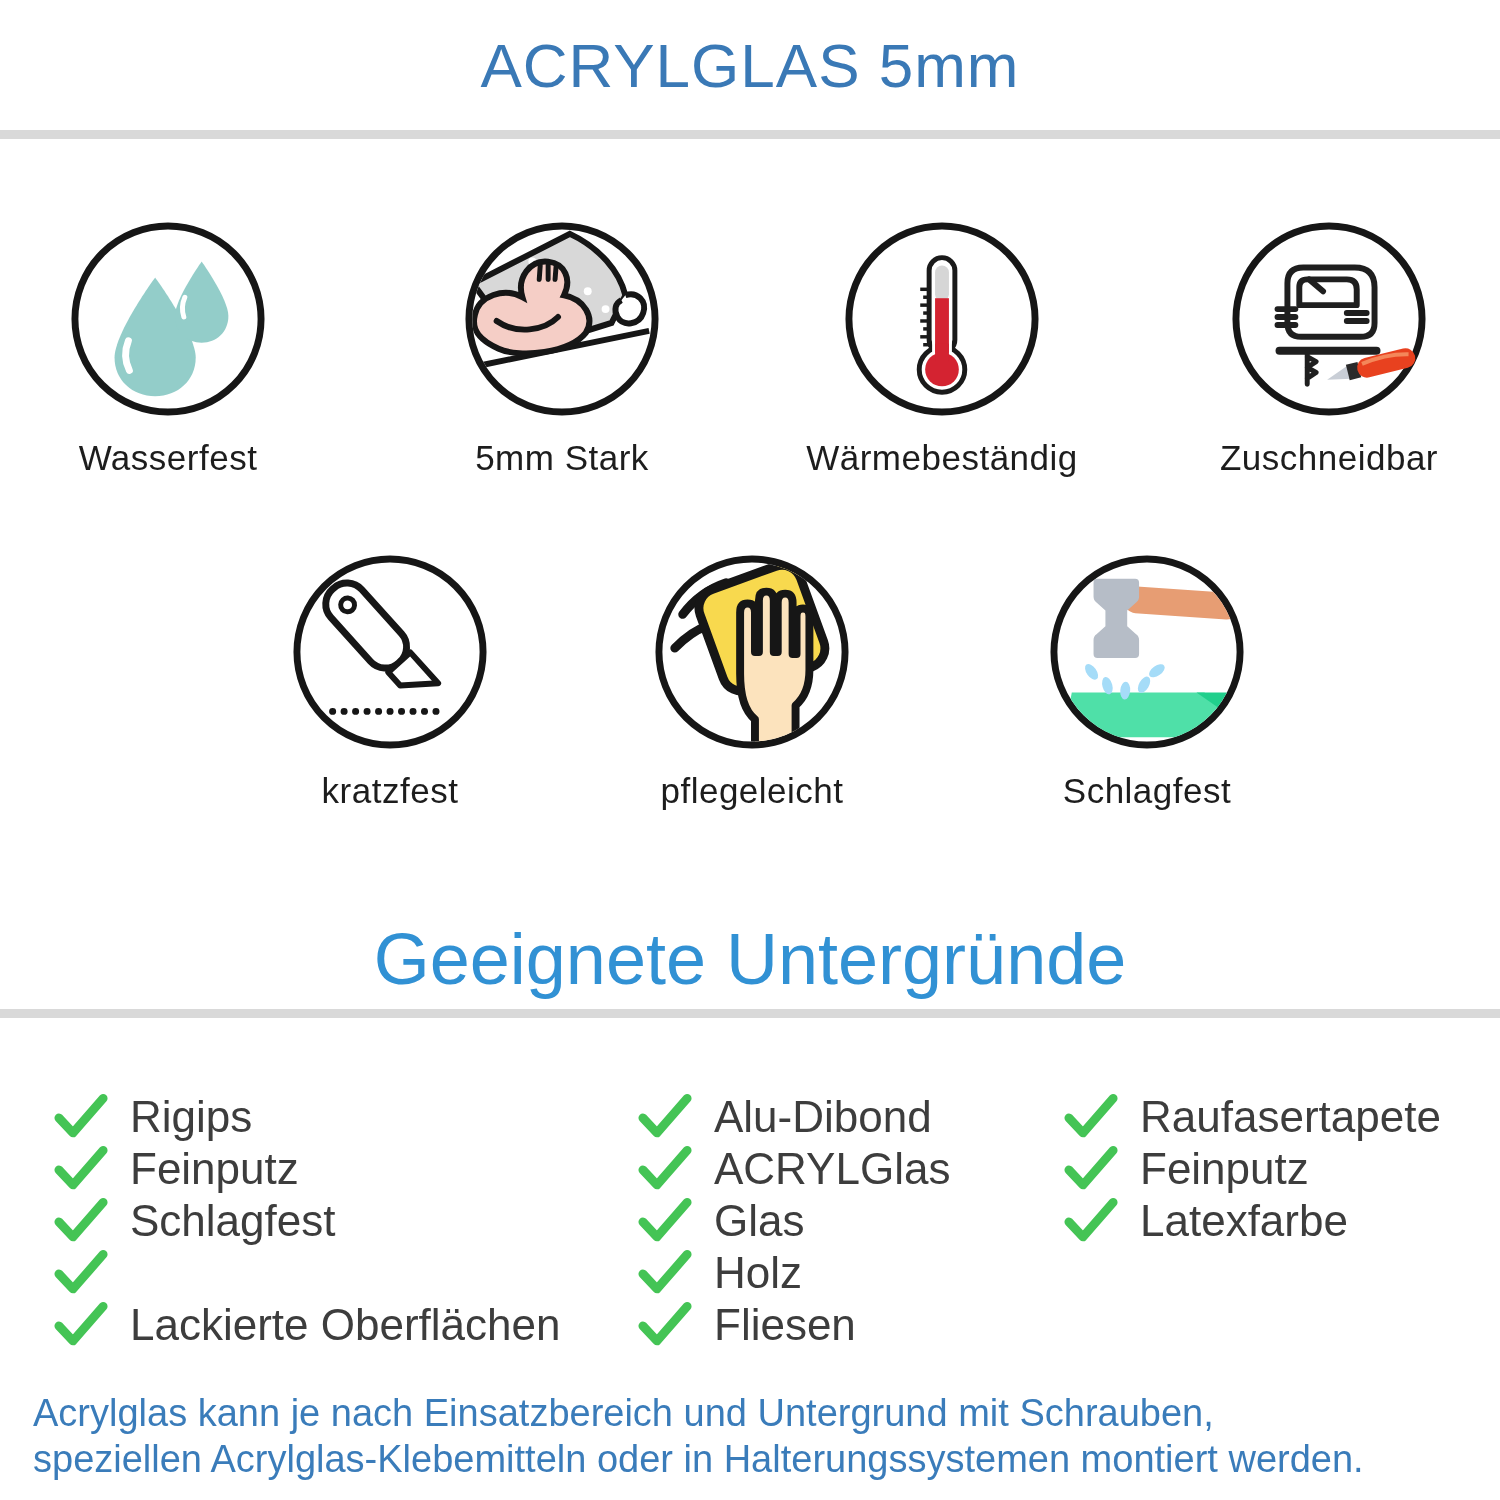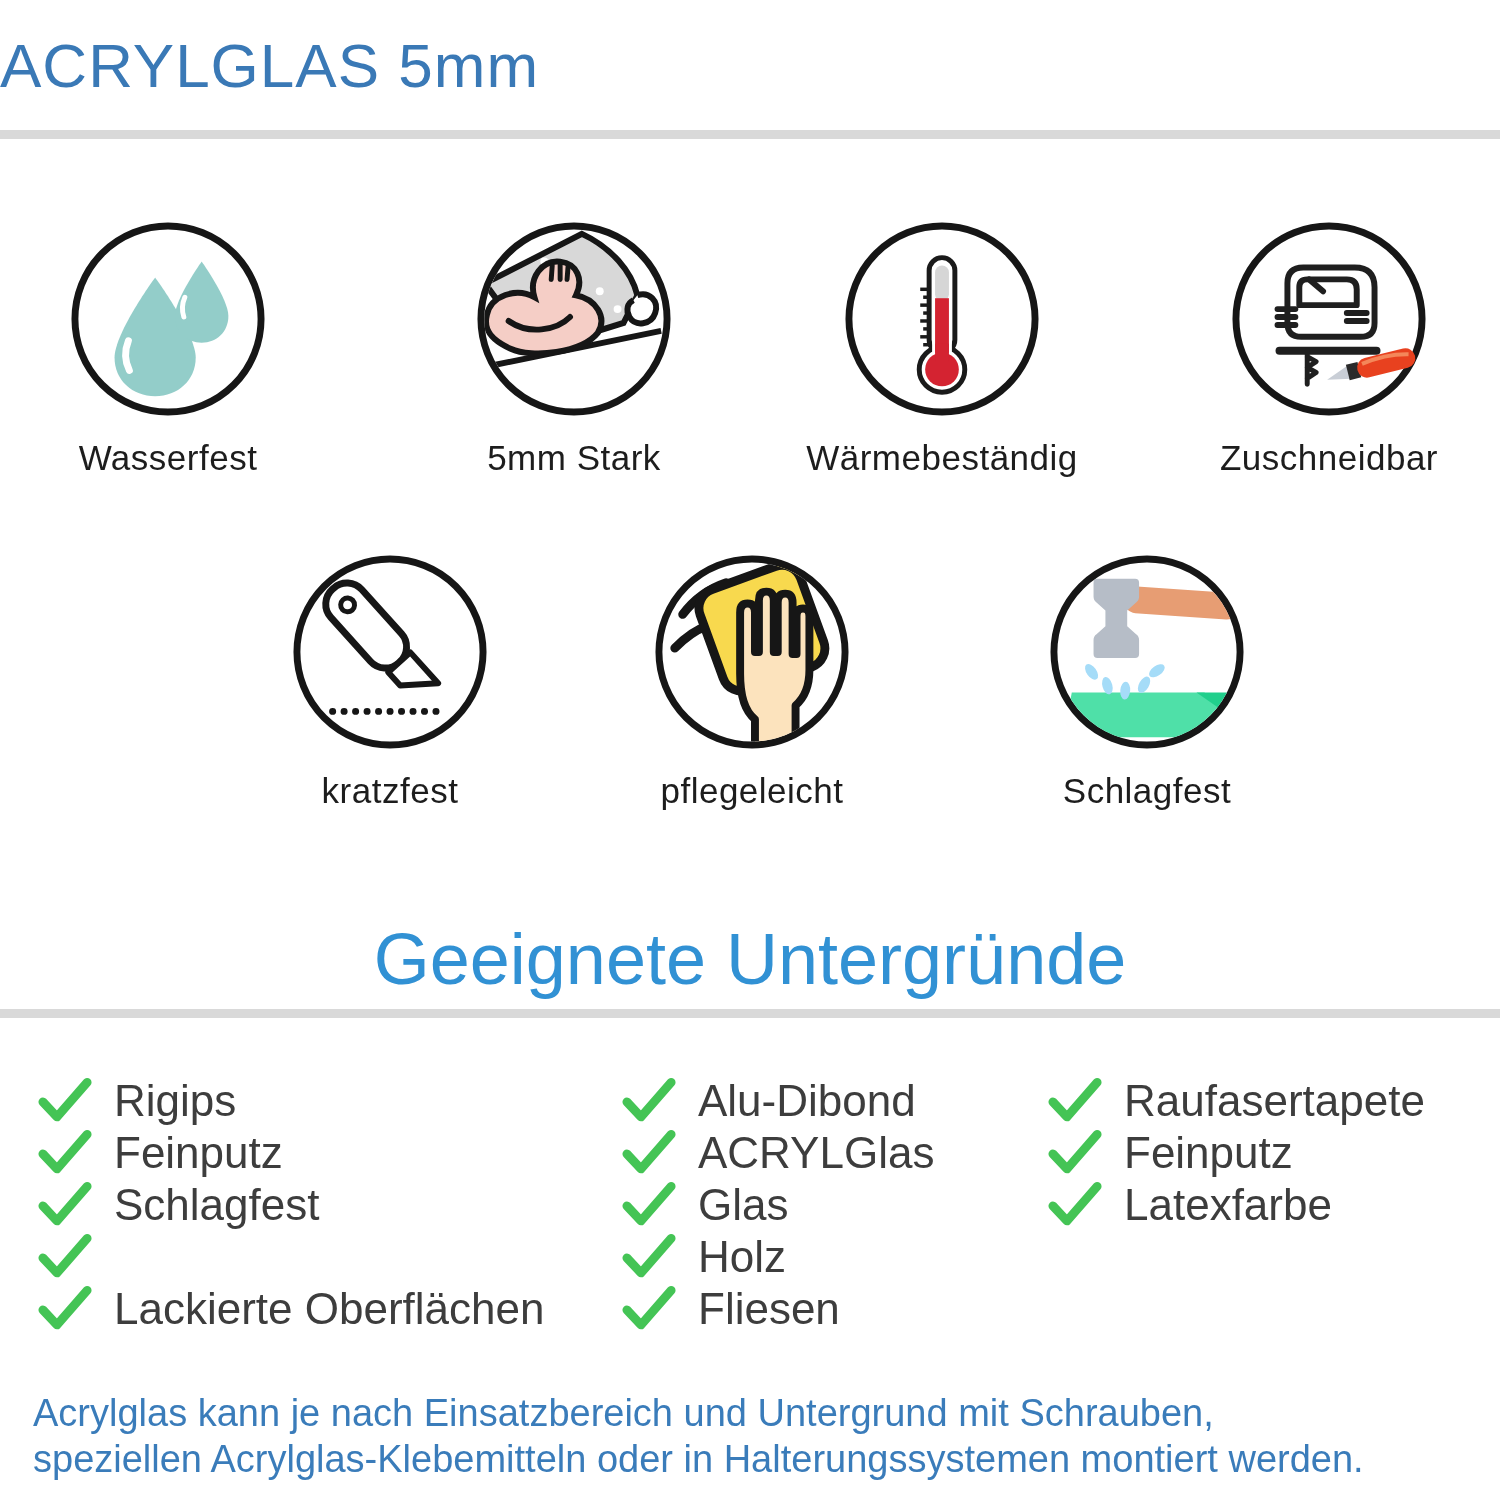--- a/index.html
+++ b/index.html
@@ -1,29 +1,29 @@
 <!DOCTYPE html>
 <html><head>
 <meta charset="utf-8">
 <style>
   html,body{margin:0;padding:0;background:#fff;}
   .canvas{position:relative;width:1500px;height:1500px;background:#fff;overflow:hidden;
           font-family:"Liberation Sans",sans-serif;}
-  .title1{position:absolute;left:0;top:30px;width:1500px;margin:0;
+  .title1{position:absolute;left:0;top:30px;width:1500px;margin:0;text-align:center;
           font-size:62px;font-weight:500;letter-spacing:1px;color:#3a79b6;}
   .bar{position:absolute;left:0;width:1500px;height:9px;background:#d9d9d9;}
   .bar1{top:130px}
   .bar2{top:1009px}
   .feature{position:absolute;width:340px;display:flex;flex-direction:column;align-items:center;}
   .ic{width:198px;height:198px;display:block;}
   .feature-label{margin-top:20px;font-size:35px;font-weight:500;letter-spacing:.5px;
                  color:#1d1d1d;white-space:nowrap;}
   .title2{position:absolute;left:0;top:918px;width:1500px;margin:0;text-align:center;
           font-size:72px;font-weight:500;color:#3191d4;}
-  .col{position:absolute;top:1075px;margin:0;padding:0;list-style:none;}
+  .col{position:absolute;top:1075px;margin:16px;padding:0;list-style:none;}
   .col li{height:52px;display:flex;align-items:center;gap:22px;}
   .check{width:54px;height:46px;flex:0 0 54px;}
   .sub-label{font-size:44px;font-weight:500;color:#3d3d3d;white-space:nowrap;}
   .footer{position:absolute;left:33px;top:1390px;margin:0;font-size:38px;line-height:46px;
           color:#3a7cba;white-space:nowrap;}
 </style>
 </head>
 <body>
 
 <div class="canvas">
@@ -37,21 +37,21 @@
         <circle cx="100" cy="100" r="94" fill="#fff" stroke="#161616" stroke-width="7"></circle>
         <path fill="#93cdc9" d="M87 58 C87 58 46 114 46 139 C46 162 64 178 87 178 C110 178 128 162 128 139 C128 114 87 58 87 58 Z"></path>
         <path fill="#93cdc9" d="M134 42 C134 42 107 80 107 97 C107 113 119 124 134 124 C149 124 161 113 161 97 C161 80 134 42 134 42 Z"></path>
         <path fill="none" stroke="#fff" stroke-width="7" stroke-linecap="round" d="M60 122 C56 132 56 142 61 152"></path>
         <path fill="none" stroke="#fff" stroke-width="5" stroke-linecap="round" d="M117 78 C114 85 114 92 116 98"></path>
       </svg>
     </span>
     <span class="feature-label">Wasserfest</span>
   </div>
 
-  <div class="feature" style="left:404px;top:220px">
+  <div class="feature" style="left:392px;top:220px">
     <span>
       <svg class="ic" viewBox="0 0 200 200">
         <defs>
             <clipPath id="cpArm">
               <circle cx="100" cy="100" r="90.5"></circle>
             </clipPath>
           </defs>
         <circle cx="100" cy="100" r="94" fill="#fff" stroke="#161616" stroke-width="7"></circle>
         <g clip-path="url(#cpArm)">
           <path fill="#d8d8d8" stroke="#161616" stroke-width="6" d="M10 64 L108 14 C138 28 158 52 164 76 L150 104 L60 132 Z"></path>

